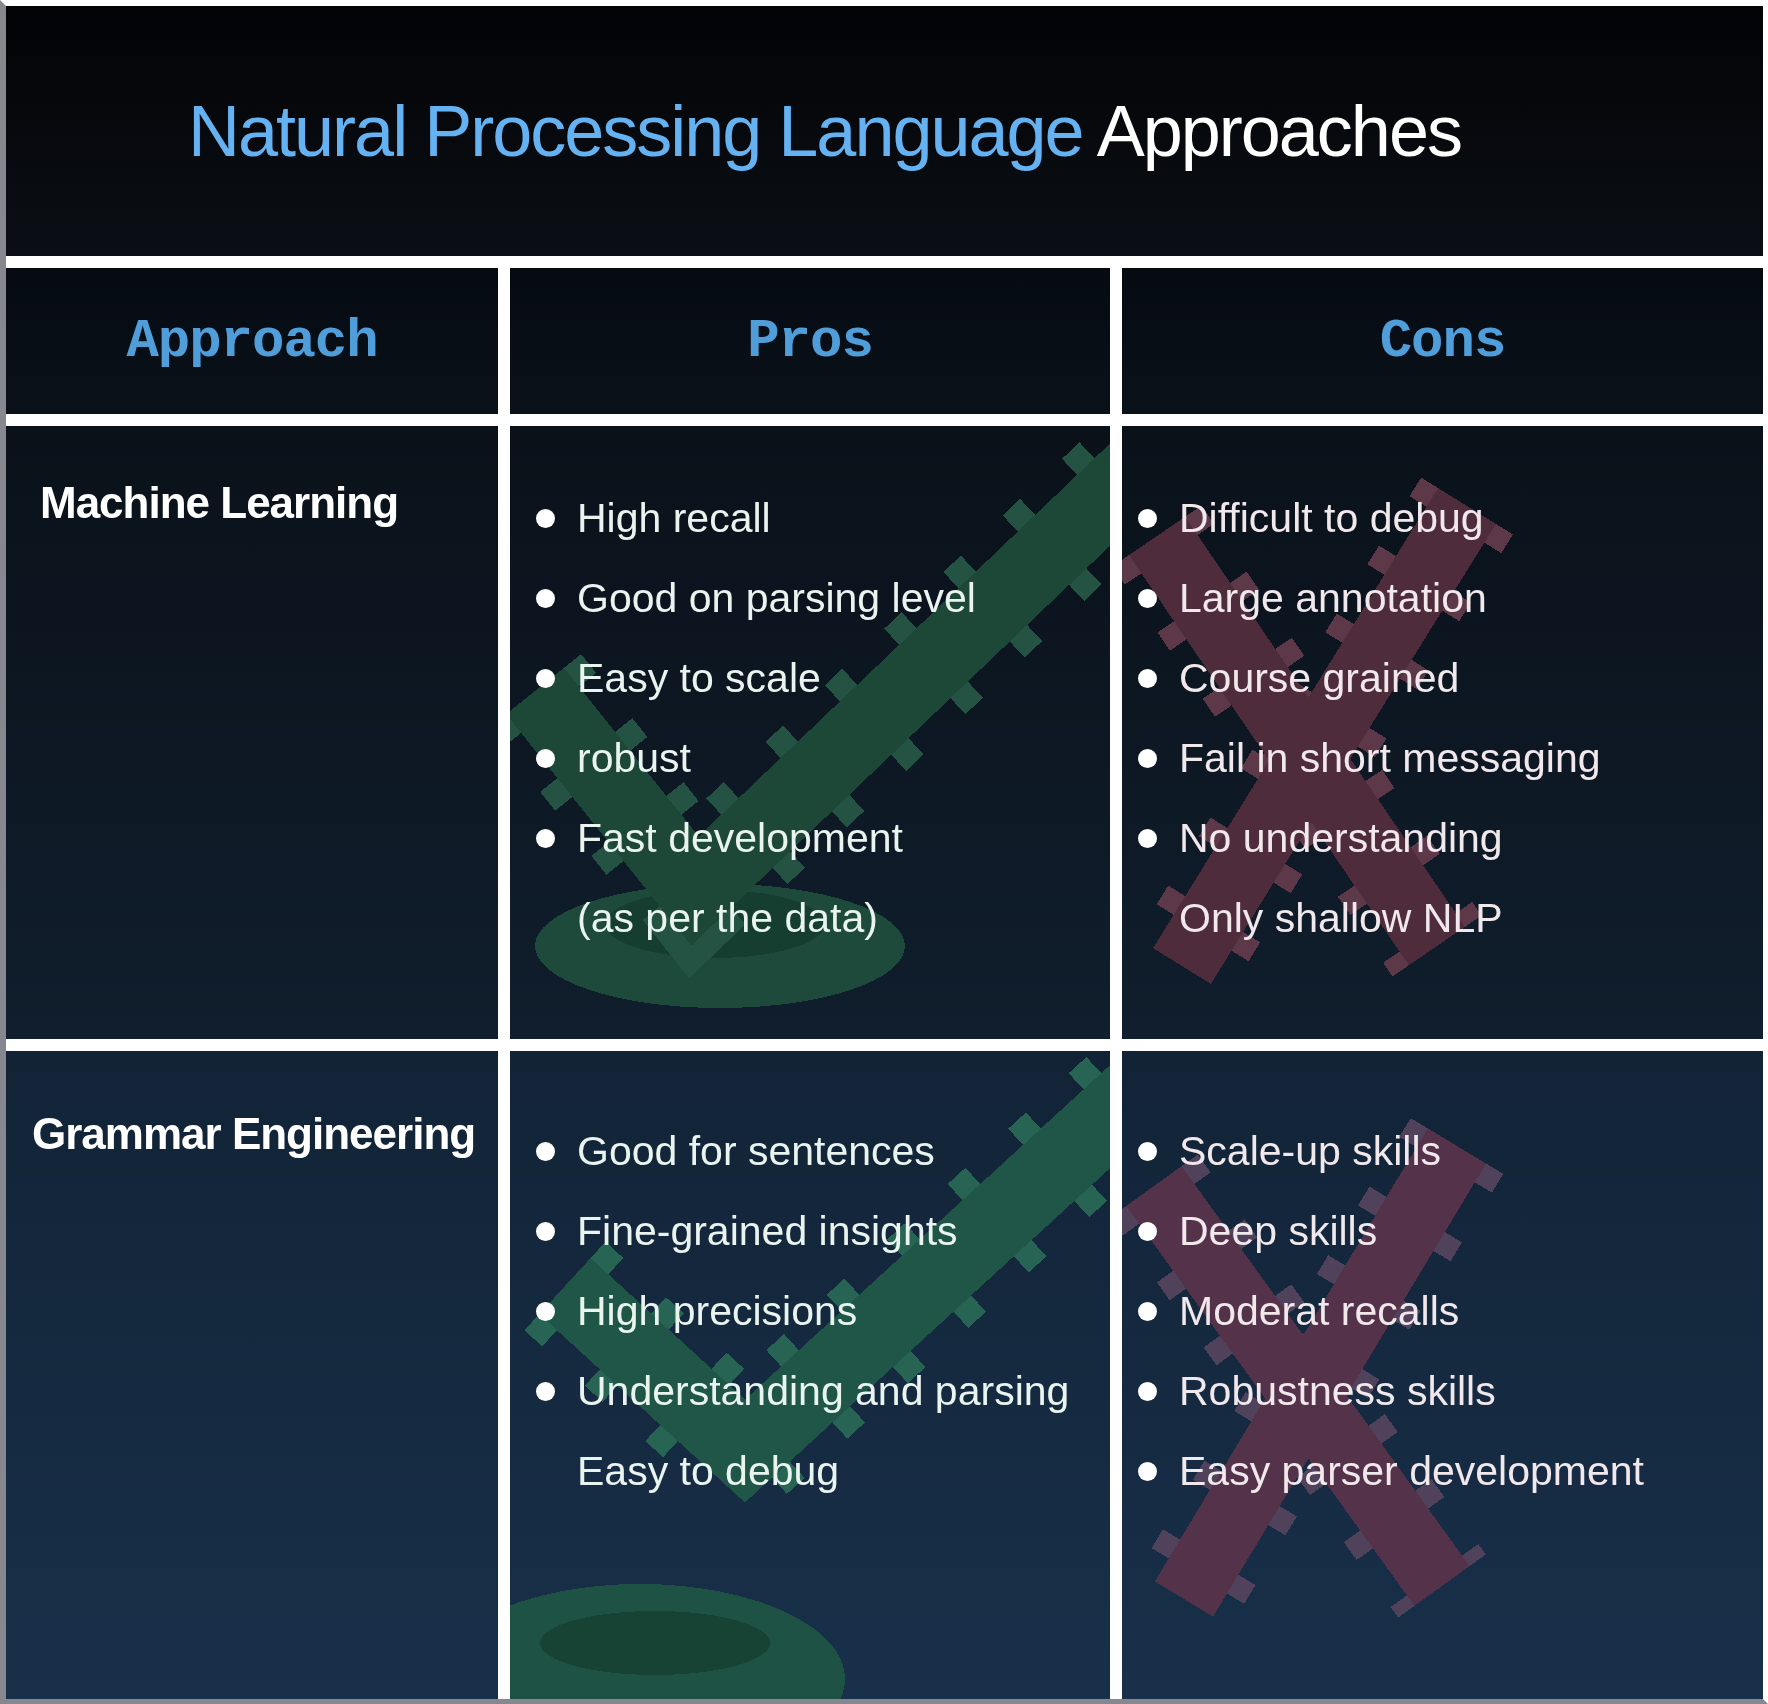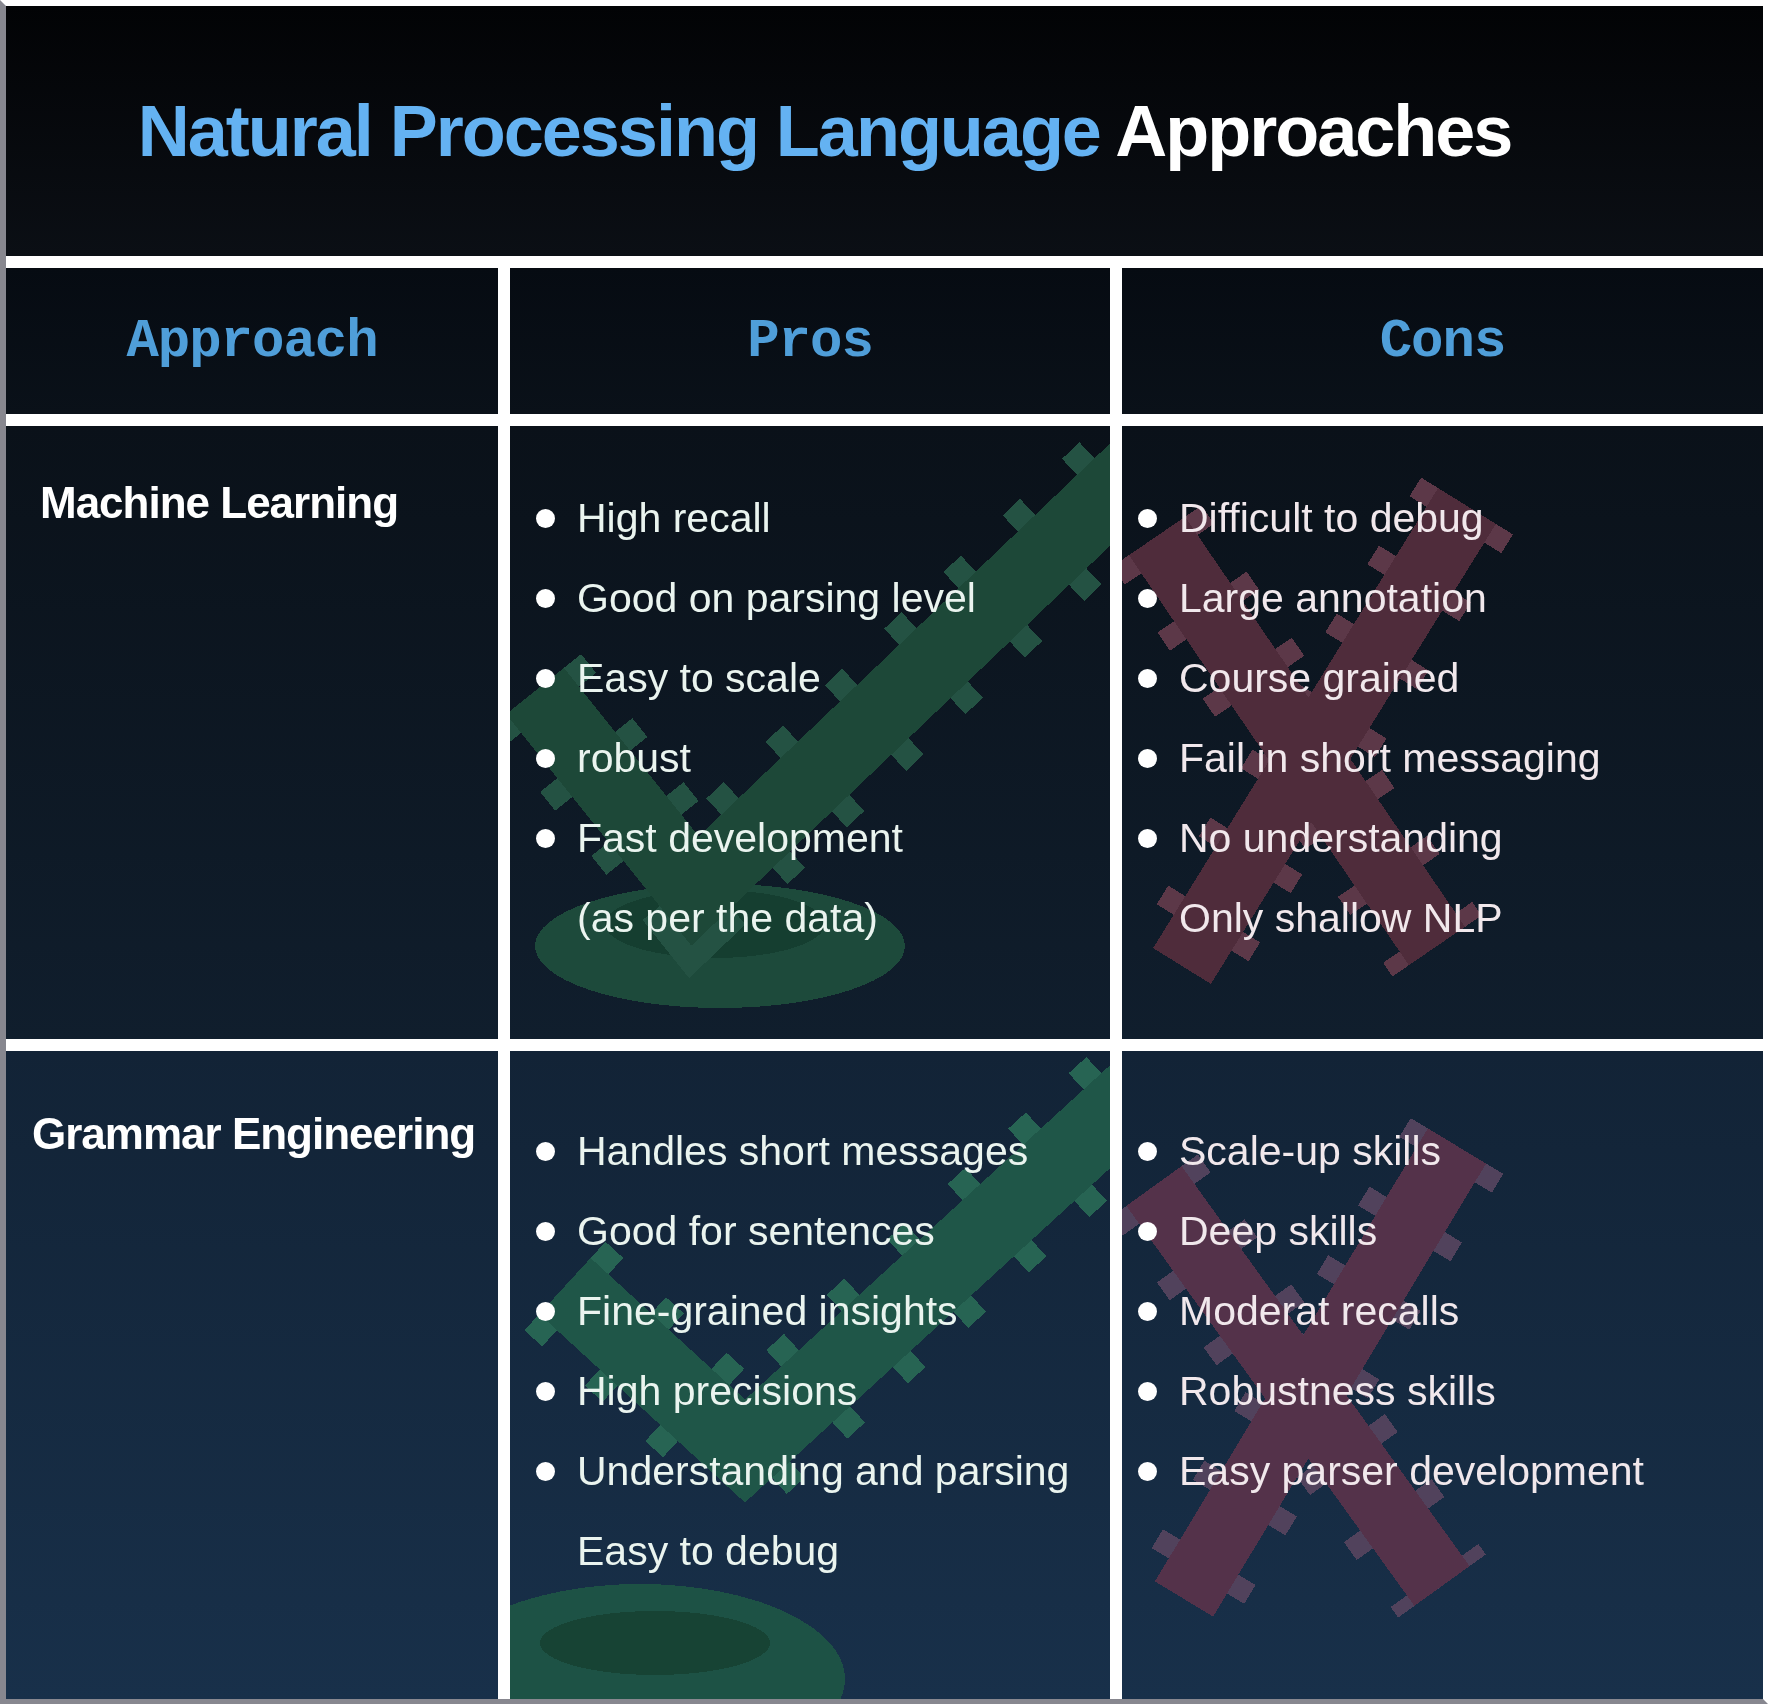--- a/index.html
+++ b/index.html
@@ -19,21 +19,21 @@
   }
 
   
   .title-bar{
     grid-column:1/-1;
     background:linear-gradient(180deg,var(--title_bg_top) 0%,var(--title_bg_bottom) 100%);
     display:flex;align-items:center;justify-content:center;
     padding-right:120px;
   }
   .title-bar h1{
-    margin:16px;font-size:72px;font-weight:bold;letter-spacing:-2px;white-space:nowrap;
+    margin:16px;font-size:72px;font-weight:normal;letter-spacing:-2px;white-space:nowrap;
   }
   .title-highlight{color:var(--accent_blue);}
   .title-rest{color:#ffffff;}
 
   
   .head-cell{
     background:linear-gradient(180deg,var(--header_bg_top) 0%,var(--header_bg_bottom) 100%);
     display:flex;align-items:center;justify-content:center;font-family:Liberation Mono, monospace;
   }
   .head-cell span{
@@ -171,24 +171,20 @@
   <div class="cell row2">
     <svg class="mark" viewBox="0 0 600 648" preserveAspectRatio="none" shape-rendering="crispEdges">
       <ellipse cx="130" cy="628" rx="205" ry="95" style="fill:var(--check_shadow2)"></ellipse>
       <ellipse cx="145" cy="592" rx="115" ry="32" style="fill:var(--check_shadow2_dark)"></ellipse>
       <path d="M55 235 L235 400 L650 20" fill="none" style="stroke:var(--check_teeth2)" stroke-width="120" stroke-dasharray="24 58"></path>
       <path d="M55 235 L235 400 L650 20" fill="none" style="stroke:var(--check_green2)" stroke-width="76"></path>
     </svg>
     <ul class="blist pros">
         <li class="">
           <span class="dot"></span>
-          <span class="txt">Handles short messages</span>
-        </li>
-        <li class="">
-          <span class="dot"></span>
           <span class="txt">Good for sentences</span>
         </li>
         <li class="">
           <span class="dot"></span>
           <span class="txt">Fine-grained insights</span>
         </li>
         <li class="">
           <span class="dot"></span>
           <span class="txt">High precisions</span>
         </li>

